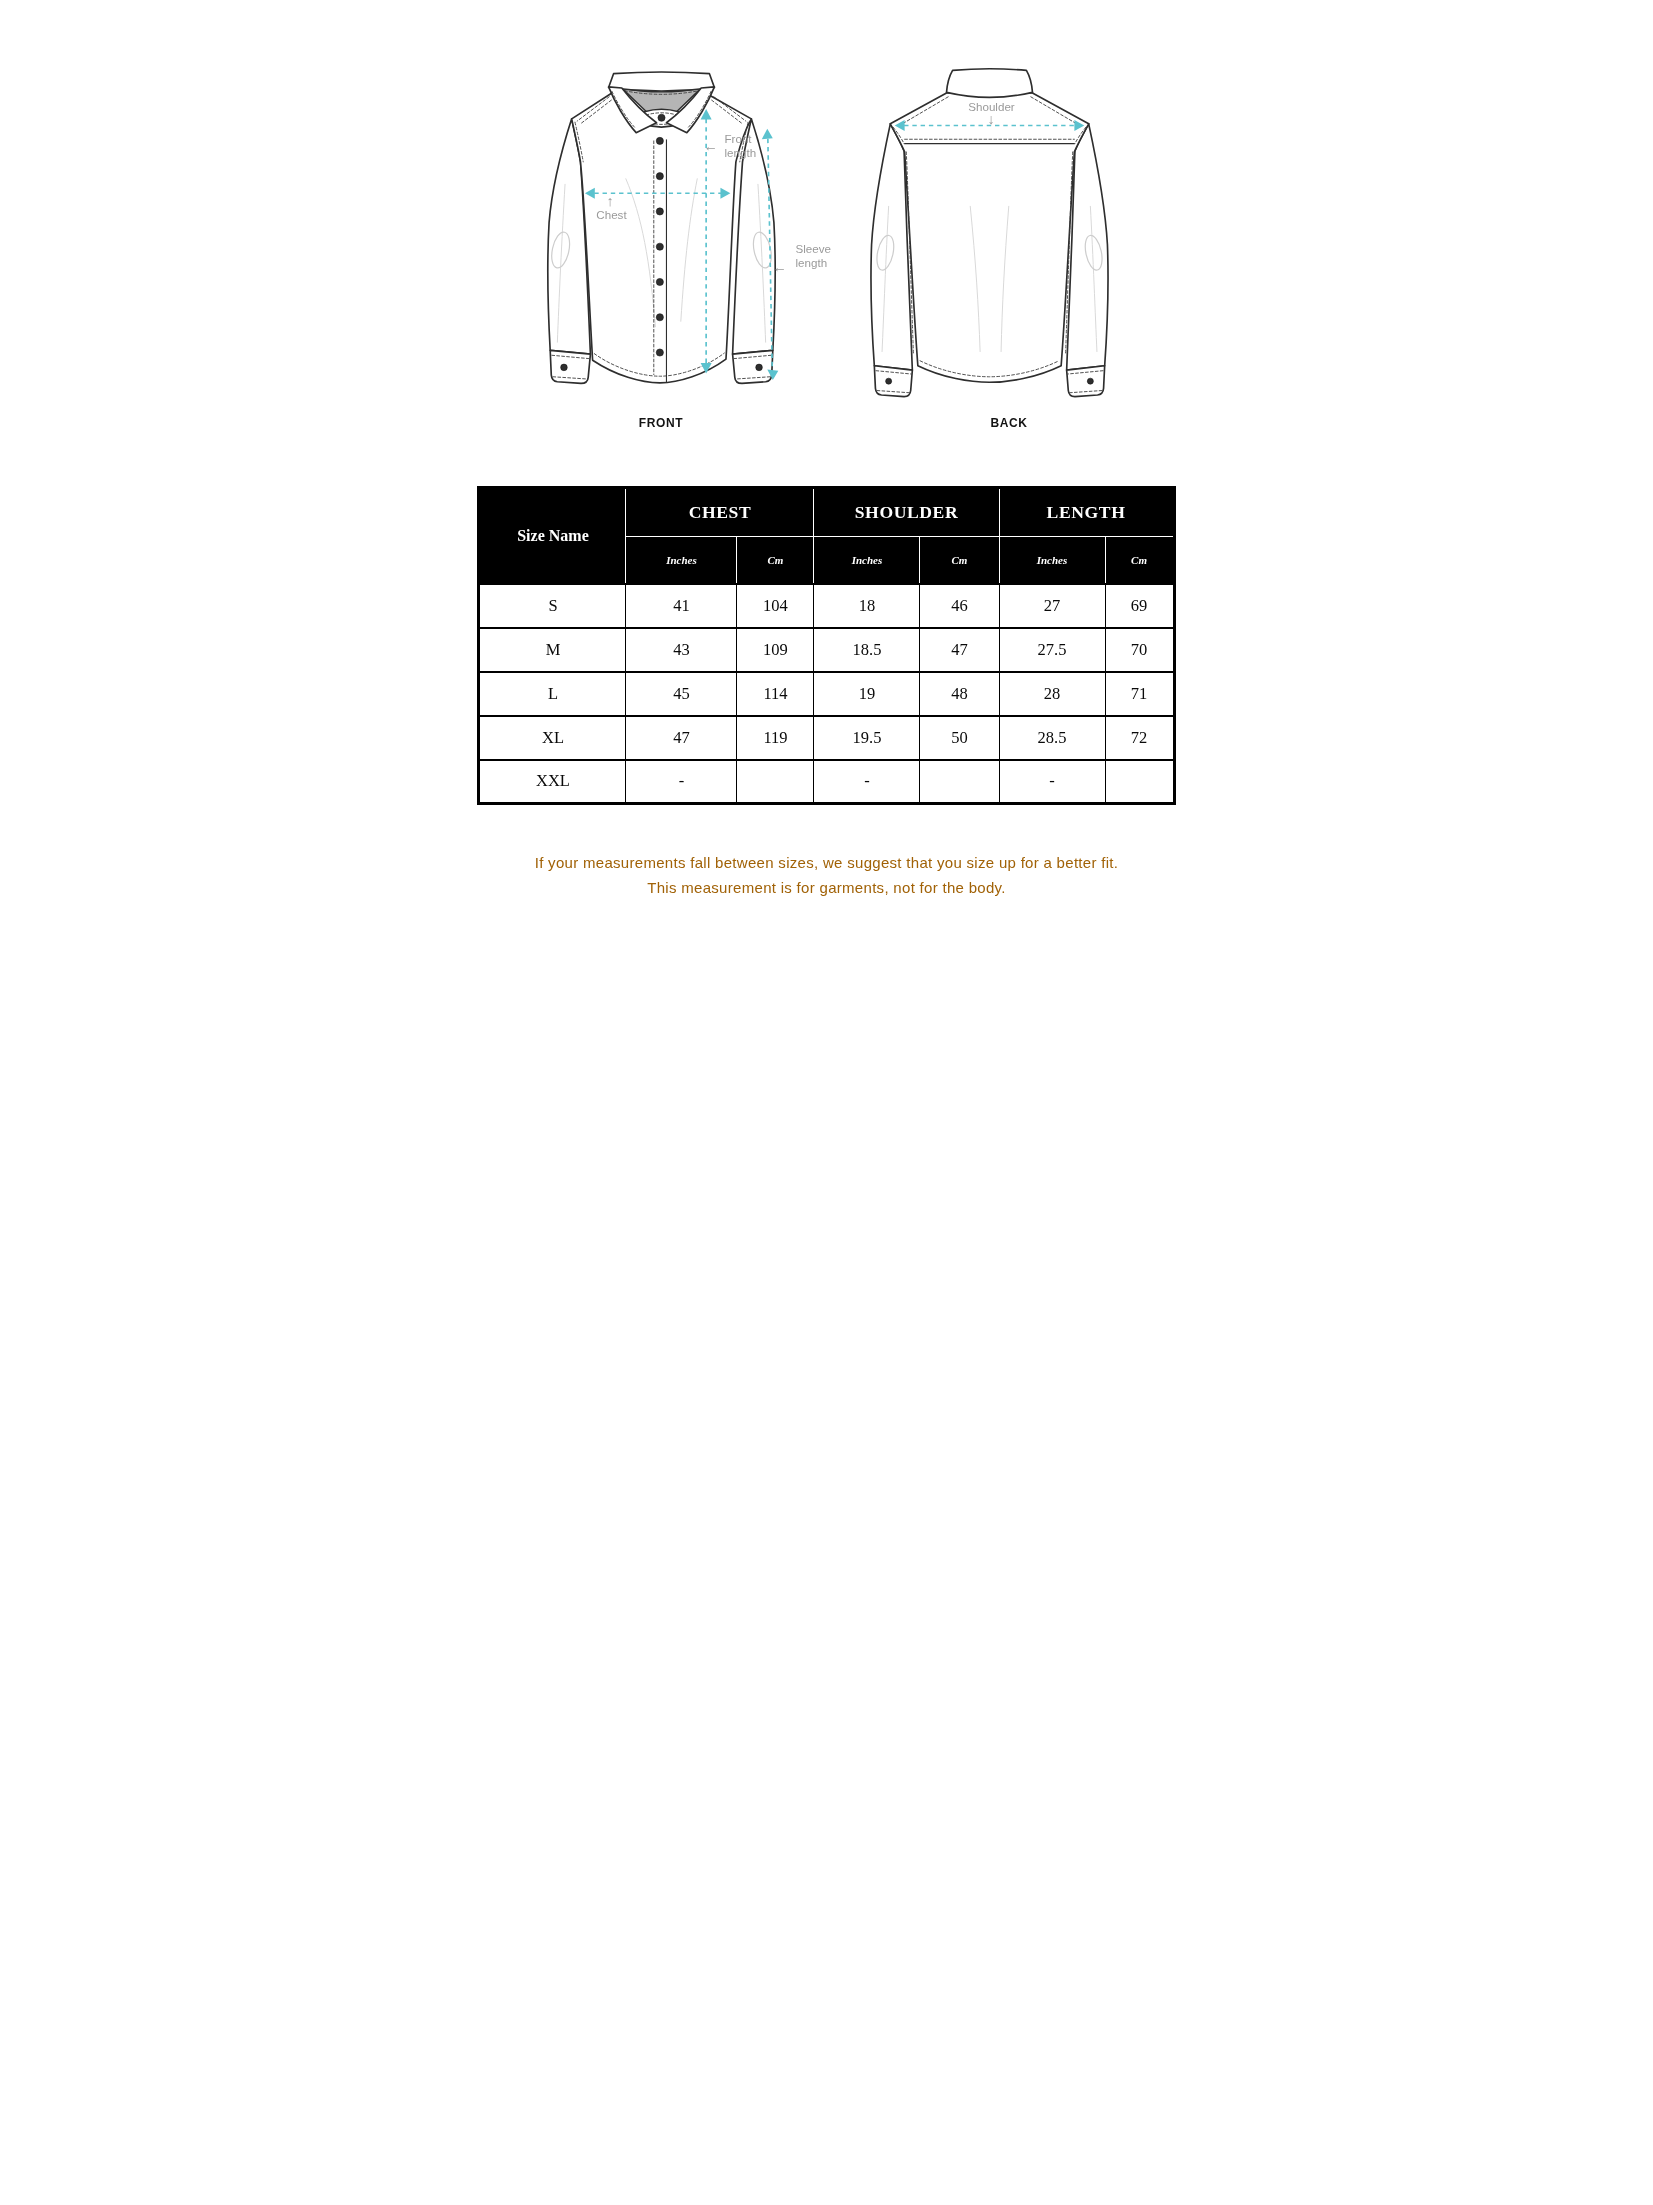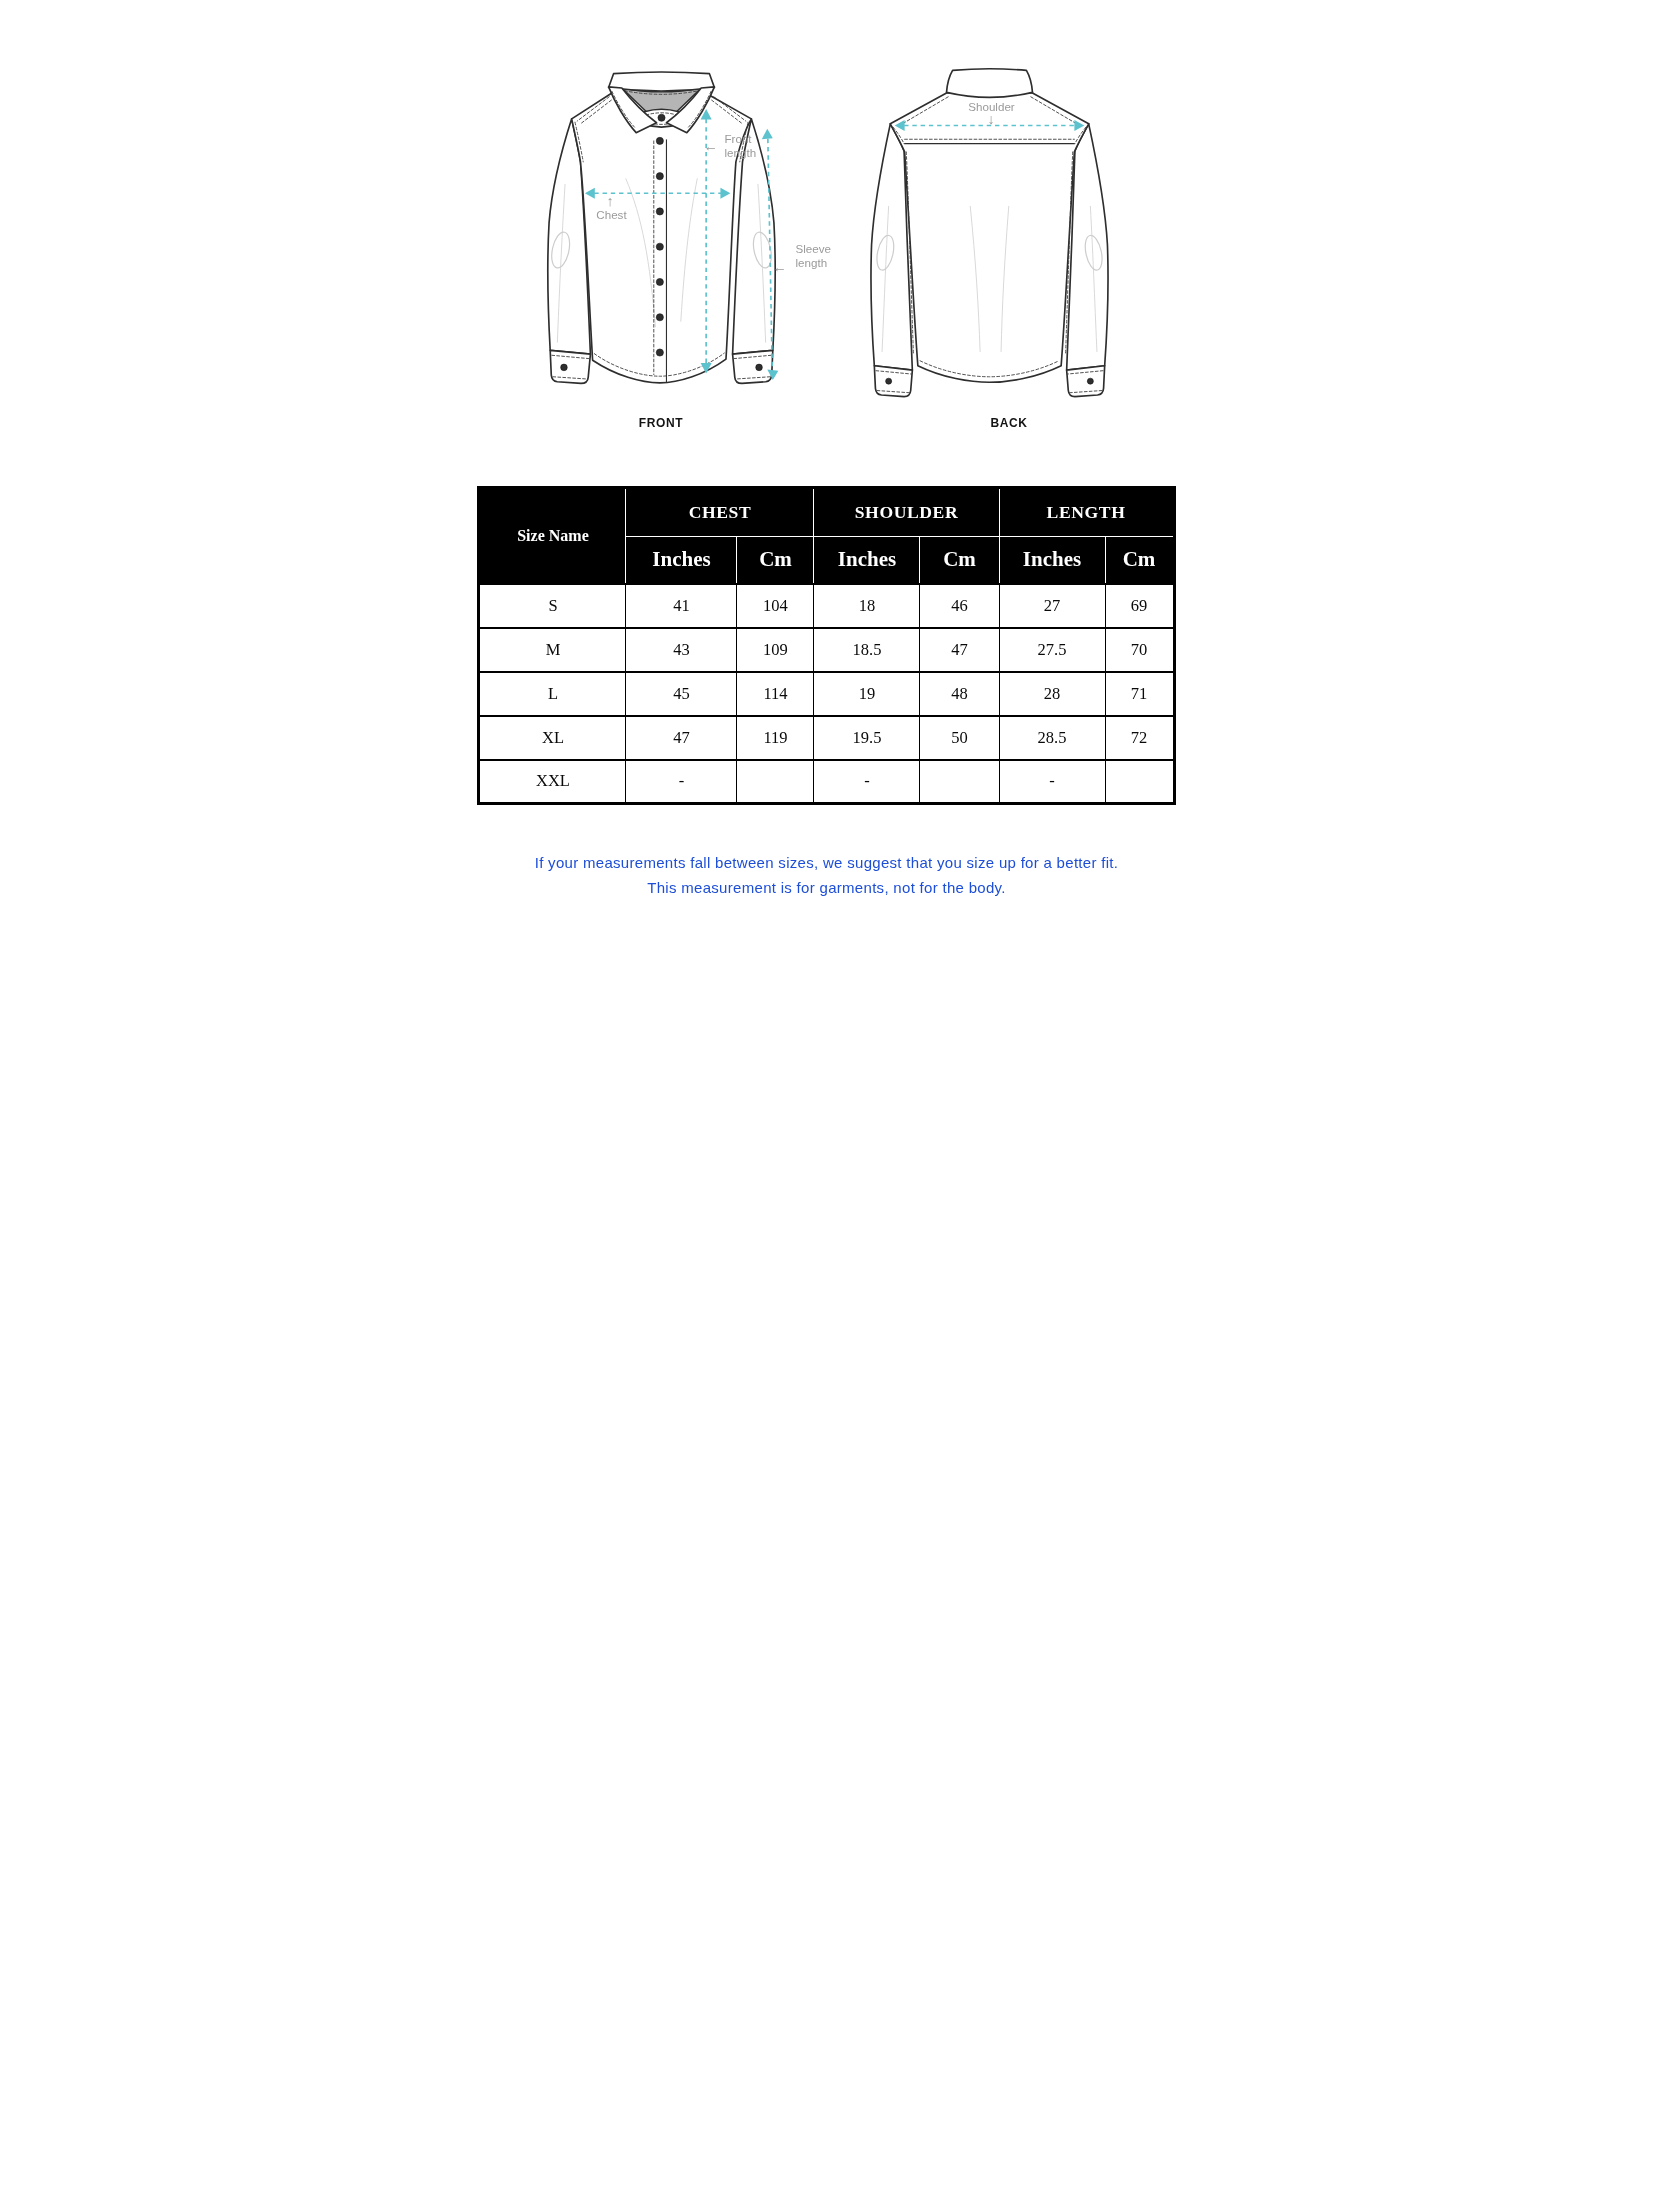--- a/index.html
+++ b/index.html
@@ -56,29 +56,29 @@
     font-family:"Liberation Serif",serif;table-layout:fixed;
   }
   .size-table thead th{
     background:#000;color:#fff;border:1.7px solid #fff;
     font-weight:bold;text-align:center;vertical-align:middle;
   }
   .size-table thead tr.r1 th{height:49px;}
   .size-table thead tr.r2 th{height:47px;}
   th.grp{font-size:17.6px;letter-spacing:0.6px;}
   th.size-h{font-size:16px;}
-  th.sub{font-size:21px;}
+  th.sub{font-size:11px;font-style:italic;}
   .size-table tbody td{
     background:#fff;color:#0a0a0a;border:1.7px solid #000;border-top-width:2.8px;
     height:44px;text-align:center;vertical-align:middle;font-size:16.5px;
   }
 
   
   .footer{margin-top:49px;text-align:center;}
-  .footer p{margin:0 0 7.7px 0;font-size:15px;letter-spacing:0.3px;color:#1d4ed8;font-weight:400;}
+  .footer p{margin:0 0 7.7px 0;font-size:15px;letter-spacing:0.3px;color:#a16207;font-weight:400;}
 </style>
 </head>
 <body>
 
 <div class="page">
 
 
   <div class="diagram">
 
     <svg class="shirt front" viewBox="0 0 470 620">

